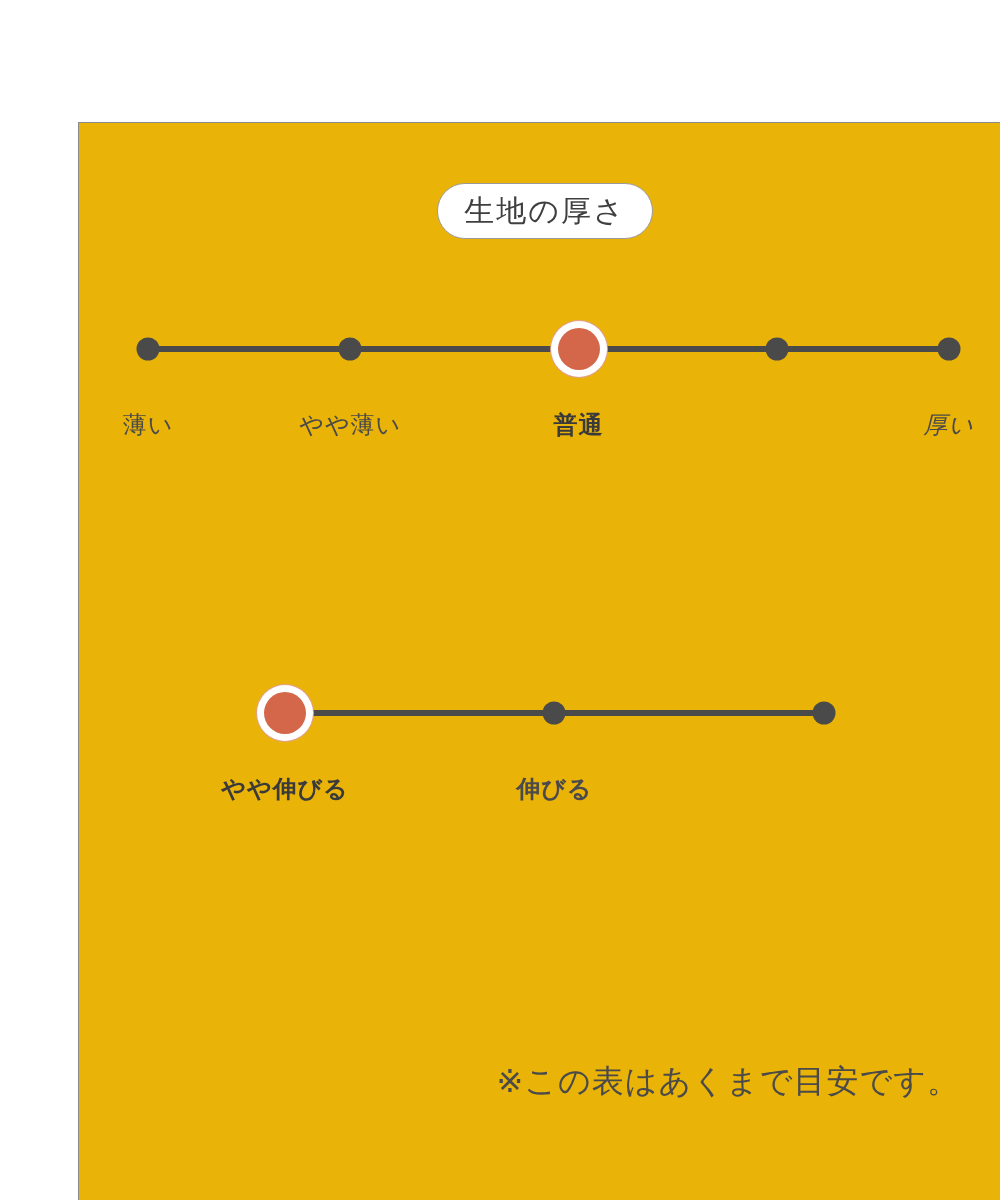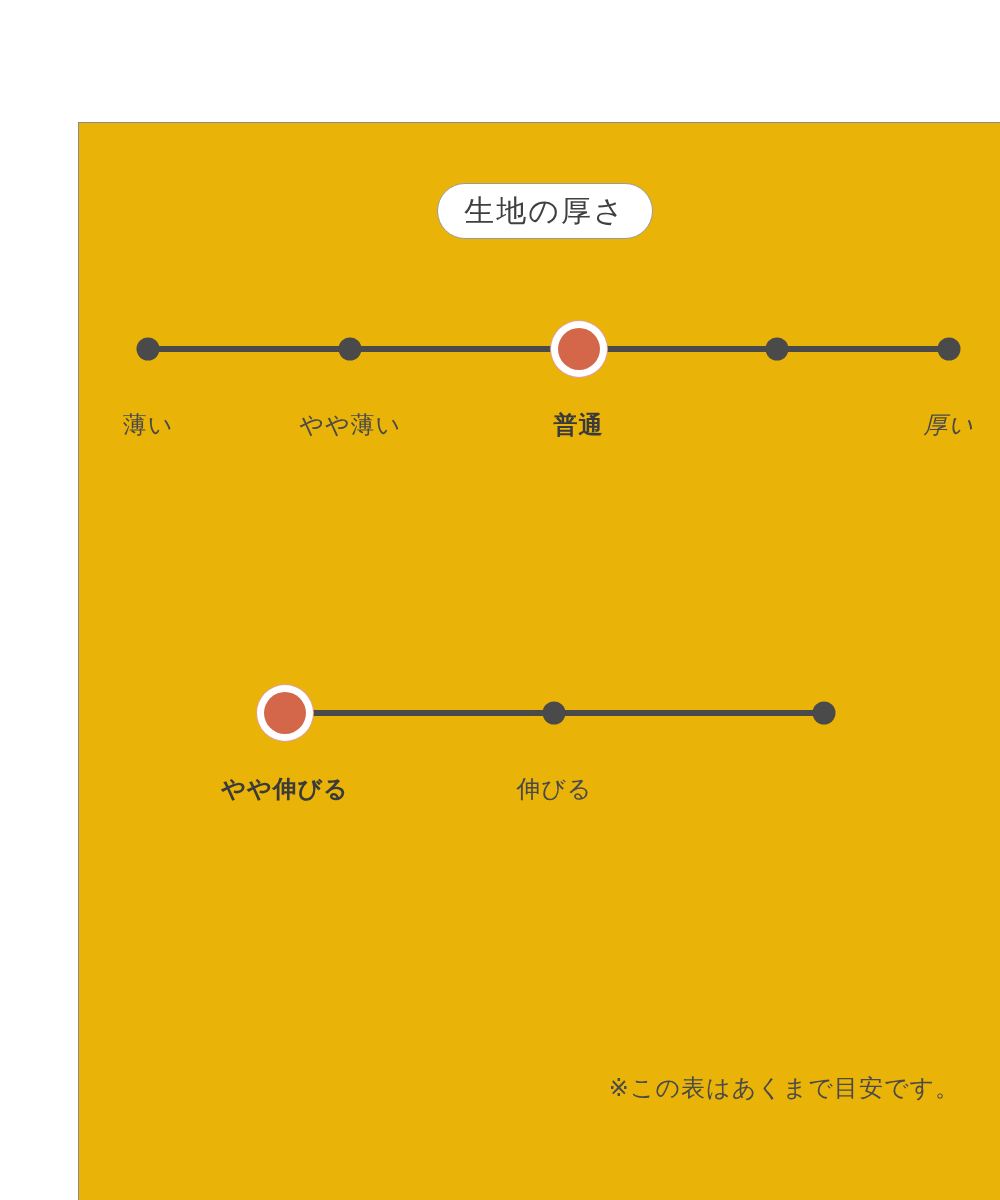--- a/index.html
+++ b/index.html
@@ -110,21 +110,21 @@
   .label.selected {
     font-weight: bold;
     color: #3a3a3a;
   }
 
   
   .footnote {
     position: absolute;
     right: 40px;
     bottom: 96px;
-    font-size: 24px;
+    font-size: 32px;
     color: #4a4a4a;
     letter-spacing: 1px;
     white-space: nowrap;
   }
 </style>
 </head>
 <body>
 
 <div class="panel">
 
@@ -150,19 +150,19 @@
 
   <div class="section section-stretch">
     <div class="scale">
       <div class="scale-track" style="left: 22.1%; width: 57.8%;"></div>
       <div class="node selected" style="left: 22.1%;"></div>
       <div class="node" style="left: 51%;"></div>
       <div class="node" style="left: 79.9%;"></div>
     </div>
     <div class="labels">
       <div class="label selected" style="left: 22.1%;">やや伸びる</div>
-      <div class="label" style="left: 51%;">伸びる</div>
+      <div class="label" style="left: 51%; font-weight: bold;">伸びる</div>
     </div>
   </div>
 
 </div>
 
 <div class="footnote">※この表はあくまで目安です。</div>
 
 </body></html>

